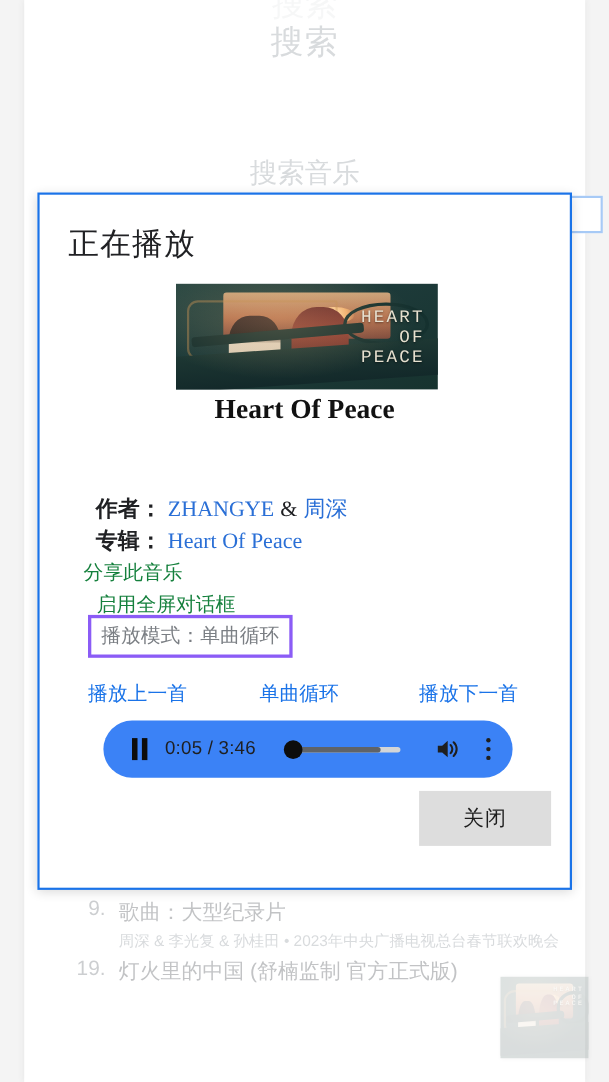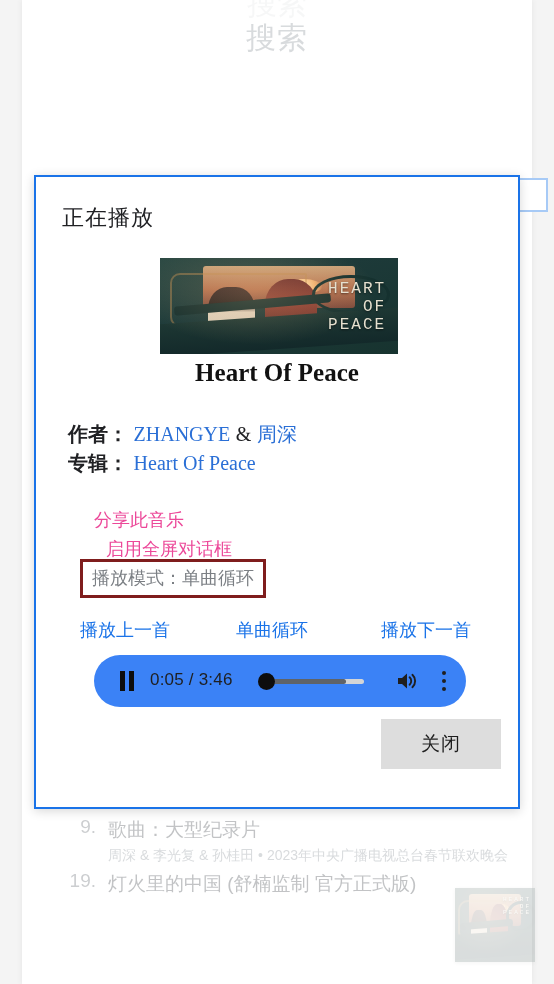--- a/index.html
+++ b/index.html
@@ -202,21 +202,21 @@
     width: 486px;
     height: 634px;
     background: #ffffff;
     border: 2px solid #1a73e8;
     box-sizing: border-box;
     box-shadow: 0 2px 10px rgba(0,0,0,0.16);
   }
   .dlg-title {
     position: absolute;
     left: 26px; top: 26px;
-    font-size: 22px;
+    font-size: 28px;
     color: #202124;
     letter-spacing: 1px;
   }
   #dlg-art {
     position: absolute;
     left: 124px; top: 81px;
     width: 238px; height: 96px;
   }
   #dlg-art .art-text {
     top: 24%;
@@ -227,59 +227,60 @@
     left: 0; top: 182px;
     width: 482px;
     text-align: center;
     font-family: "Liberation Serif", "DejaVu Serif", serif;
     font-weight: bold;
     font-size: 25px;
     color: #111111;
   }
   .meta {
     position: absolute;
-    left: 32px;
+    left: 51px;
     font-size: 20px;
     white-space: nowrap;
+    margin-top: 28px;
   }
   .meta .lbl {
     font-weight: bold;
     color: #202124;
     font-family: "Liberation Sans", sans-serif;
   }
   .meta .val {
     color: #2a6fd6;
     font-family: "Liberation Serif", "DejaVu Serif", serif;
   }
   .meta .amp {
     color: #202124;
     font-family: "Liberation Serif", "DejaVu Serif", serif;
   }
   #meta-artist { top: 244px; }
   #meta-album  { top: 273px; }
 
   .dlg-link {
     position: absolute;
-    left: 58px;
+    left: 40px;
     font-size: 18px;
-    color: #ec4899;
+    color: #15803d;
     text-decoration: none;
     cursor: pointer;
     white-space: nowrap;
   }
   #link-share      { top: 331px; }
   #link-fullscreen { top: 360px; margin-left: 12px; }
 
   #play-mode {
     position: absolute;
     left: 44px; top: 382px;
     font-size: 18px;
     color: #7b7f84;
     white-space: nowrap;
-    border: 3px solid #7f1d1d;
+    border: 3px solid #8b5cf6;
     padding: 4px 9px 5px 9px;
     box-sizing: border-box;
     background: #ffffff;
   }
 
   .nav-link {
     position: absolute;
     top: 441px;
     font-size: 18px;
     color: #1a73e8;
@@ -381,20 +382,21 @@
 </head>
 <body>
 
 <div id="page-bg">
   <div class="page-sheet">
 
     <div class="bg-partial-glyph bg-faded">搜索</div>
 
     <div class="bg-search-title">搜索</div>
 
+    <div class="bg-search-music">搜索音乐</div>
 
     <div class="bg-search-input"></div>
 
     <div class="bg-list">
       <div class="bg-song partial">
         <div class="num"></div>
         <div class="title"></div>
         <div class="sub">周深 • 大型纪录片《紫禁城》主题歌音乐专辑</div>
       </div>
       <div class="bg-song">

